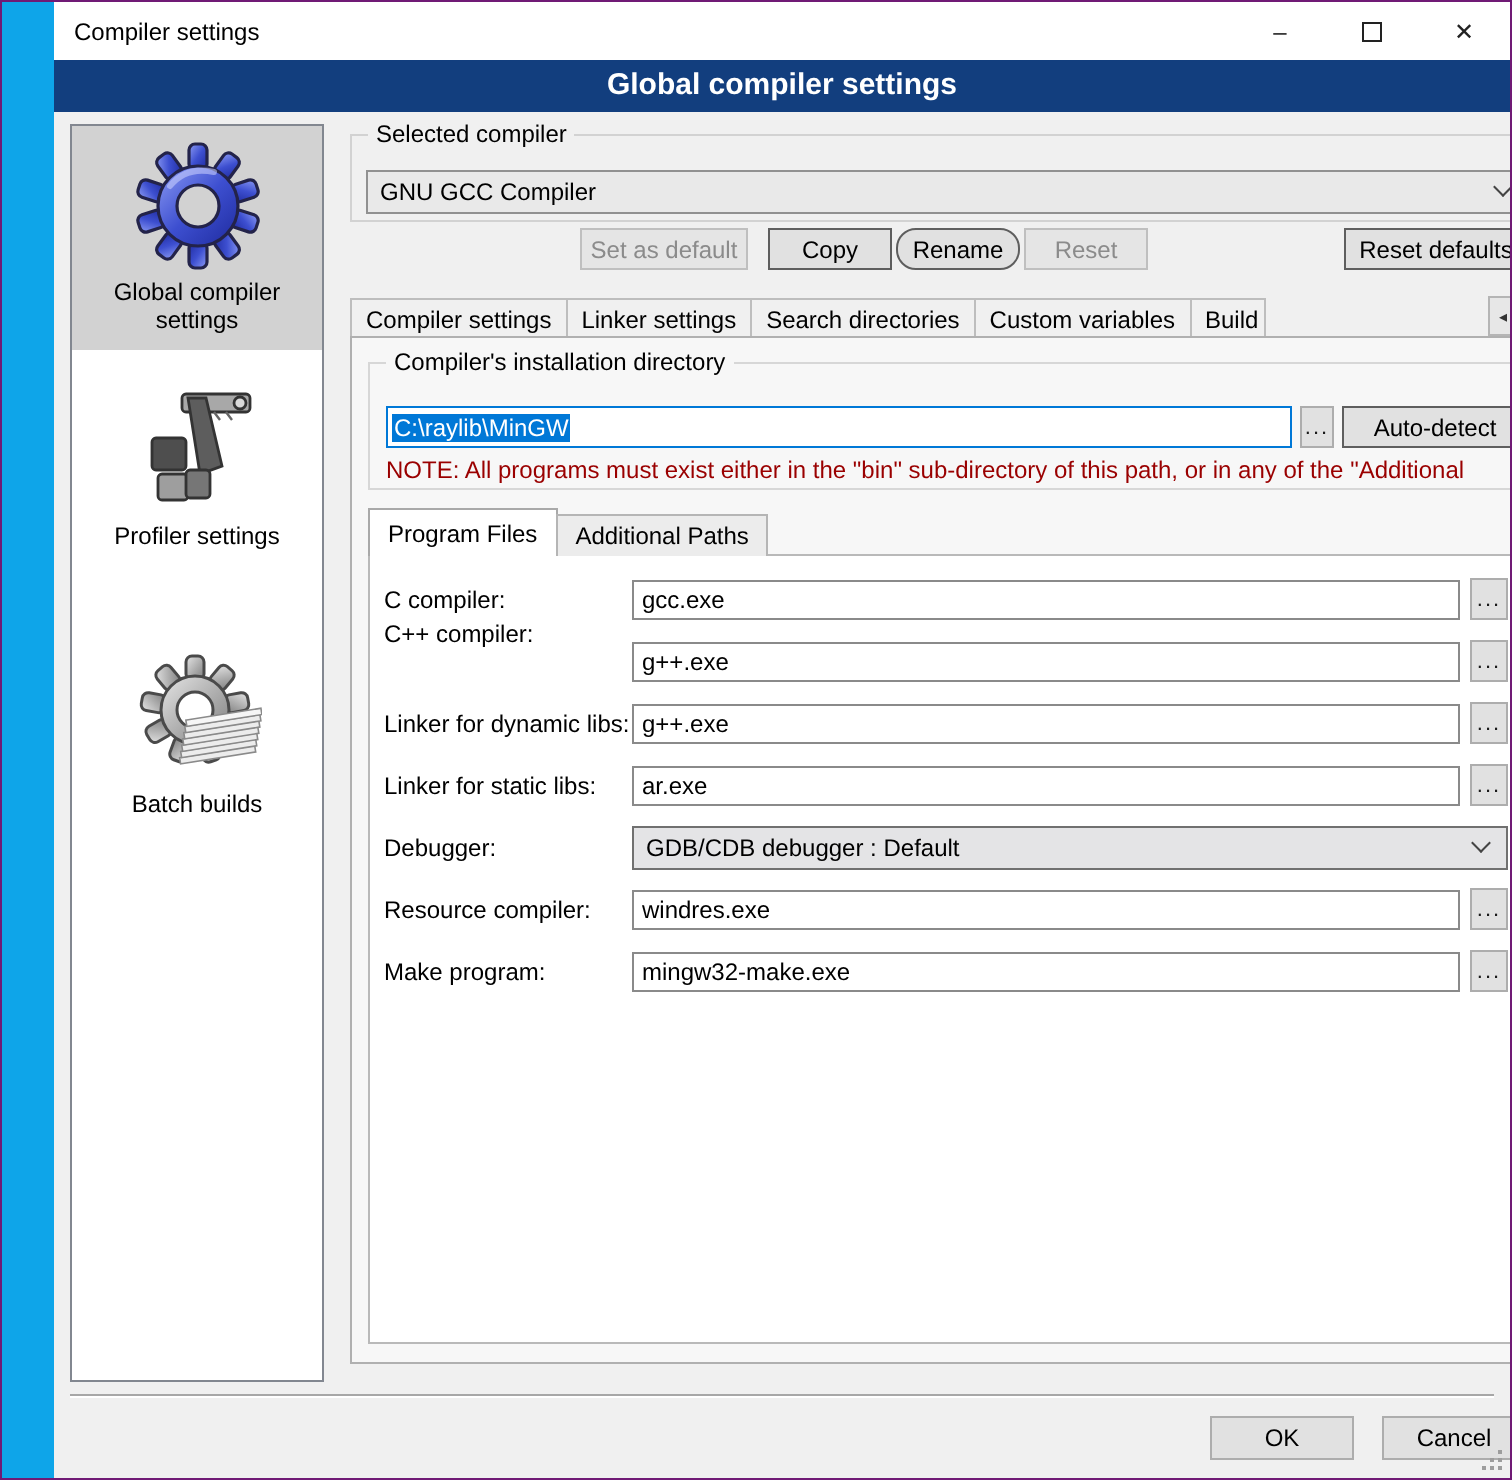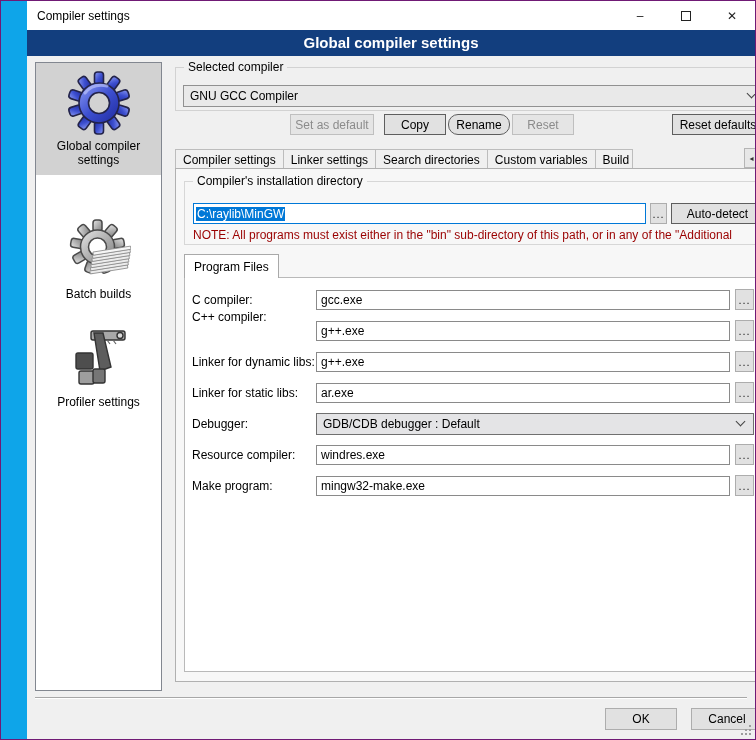--- a/index.html
+++ b/index.html
@@ -150,20 +150,35 @@
               <rect x="27.5" y="1" width="9" height="13" rx="3" transform="rotate(252 32 32)"></rect>
               <rect x="27.5" y="1" width="9" height="13" rx="3" transform="rotate(288 32 32)"></rect>
               <rect x="27.5" y="1" width="9" height="13" rx="3" transform="rotate(324 32 32)"></rect>
             </g>
             <circle cx="32" cy="32" r="20"></circle>
             <circle cx="32" cy="32" r="10.5" fill="#d2d2d2"></circle>
           </g>
           <path d="M18 22 Q26 12 40 15" stroke="#cdd4ff" stroke-width="3" fill="none" opacity="0.55" stroke-linecap="round"></path>
         </svg>
         <div class="cap">Global compiler settings</div>
+      </div>
+
+      <div class="side-item mt16">
+        <svg class="icon" viewBox="0 0 64 64">
+          <g stroke="#333" stroke-width="1.4">
+            <rect x="24" y="4" width="34" height="9" rx="2" fill="#a8a8a8"></rect>
+            <path d="M28 13 l3 4 M34 13 l3 4 M40 13 l3 4 M46 13 l3 4" stroke="#666" stroke-width="1.2" fill="none"></path>
+            <circle cx="53" cy="8.5" r="3" fill="#d9d9d9"></circle>
+            <polygon points="27,6 36,6 44,40 33,44" fill="#5d5d5d"></polygon>
+            <rect x="9" y="26" width="17" height="16" rx="2" fill="#4e4e4e"></rect>
+            <rect x="12" y="44" width="15" height="13" rx="2" fill="#9e9e9e"></rect>
+            <rect x="26" y="42" width="12" height="14" rx="2" fill="#767676"></rect>
+          </g>
+        </svg>
+        <div class="cap">Profiler settings</div>
       </div>
 
       <div class="side-item mt40">
         <svg class="icon" viewBox="0 0 64 64">
           <g stroke="#4a4a4a" stroke-width="1.5" fill="url(#graygear)">
             <g>
               <rect x="26" y="1" width="9" height="12" rx="3"></rect>
               <rect x="26" y="1" width="9" height="12" rx="3" transform="rotate(40 30.5 28)"></rect>
               <rect x="26" y="1" width="9" height="12" rx="3" transform="rotate(80 30.5 28)"></rect>
               <rect x="26" y="1" width="9" height="12" rx="3" transform="rotate(120 30.5 28)"></rect>
@@ -181,35 +196,20 @@
               <rect x="1" y="15" width="38" height="3.2"></rect>
             <rect x="2" y="12" width="38" height="3.2"></rect>
               <rect x="3" y="9" width="38" height="3.2"></rect>
             <rect x="4" y="6" width="38" height="3.2"></rect>
               <rect x="5" y="3" width="38" height="3.2"></rect>
             <rect x="6" y="0" width="38" height="3.2" fill="#f6f6f6"></rect>
           </g>
         </svg>
         <div class="cap">Batch builds</div>
       </div>
-
-      <div class="side-item mt16">
-        <svg class="icon" viewBox="0 0 64 64">
-          <g stroke="#333" stroke-width="1.4">
-            <rect x="24" y="4" width="34" height="9" rx="2" fill="#a8a8a8"></rect>
-            <path d="M28 13 l3 4 M34 13 l3 4 M40 13 l3 4 M46 13 l3 4" stroke="#666" stroke-width="1.2" fill="none"></path>
-            <circle cx="53" cy="8.5" r="3" fill="#d9d9d9"></circle>
-            <polygon points="27,6 36,6 44,40 33,44" fill="#5d5d5d"></polygon>
-            <rect x="9" y="26" width="17" height="16" rx="2" fill="#4e4e4e"></rect>
-            <rect x="12" y="44" width="15" height="13" rx="2" fill="#9e9e9e"></rect>
-            <rect x="26" y="42" width="12" height="14" rx="2" fill="#767676"></rect>
-          </g>
-        </svg>
-        <div class="cap">Profiler settings</div>
-      </div>
     </div>
 
     <div class="col">
 
       <div class="groupbox" style="left:0;top:11px;width:598px;height:44px;">
         <span class="grouplabel">Selected compiler</span>
         <div class="combo" style="position:absolute;left:7px;right:7px;top:17px;">
           <span>GNU GCC Compiler</span>
           <span class="chev"></span>
         </div>
@@ -270,20 +270,23 @@
           <div class="btn strong autodetect">
               <span>Auto-detect</span>
             </div>
           <div class="note">NOTE: All programs must exist either in the "bin" sub-directory of this path, or in any of the "Additional</div>
         </div>
 
         <div class="subtabs">
           <div class="subtab active">
               <span>Program Files</span>
             </div>
+          <div class="subtab">
+              <span>Additional Paths</span>
+            </div>
         </div>
 
         <div class="inner">
 
           <div class="frow-label" style="top:12px;">C compiler:</div>
           <div class="finput" style="top:12px;">
               <span>gcc.exe</span>
             </div>
           <div class="browse fbrowse" style="top:11px;">
               <span>...</span>

